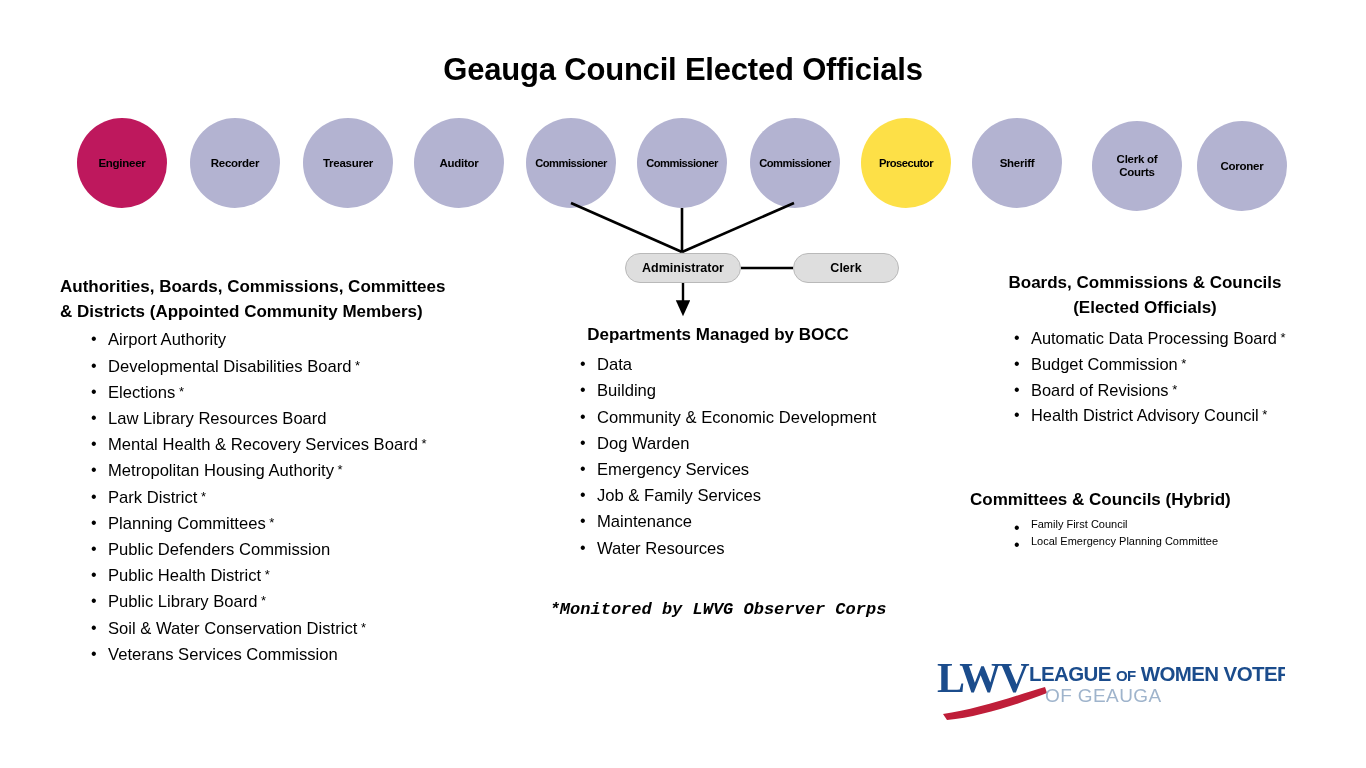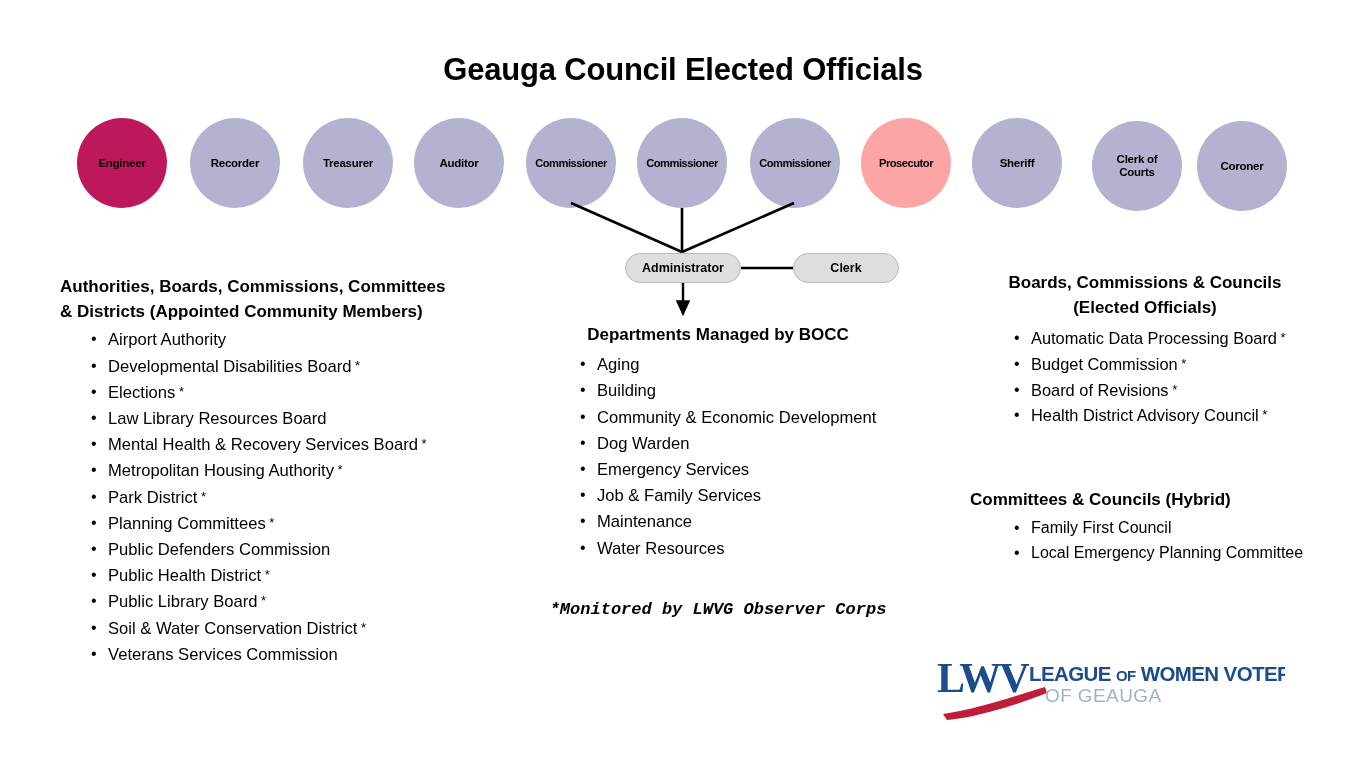--- a/index.html
+++ b/index.html
@@ -162,21 +162,21 @@
   #col-right ul.col-list li { font-size: 16.4px; line-height: 1.56; }
 
   #col-right-hybrid {
     position: absolute;
     left: 960px;
     top: 487px;
     width: 370px;
   }
   #col-right-hybrid .col-heading { text-align: left; padding-left: 10px; }
   #col-right-hybrid ul.col-list { margin-left: 50px; margin-top: 4px; }
-  #col-right-hybrid ul.col-list li { font-size: 16px; line-height: 1.56; }
+  #col-right-hybrid ul.col-list li { font-size: 11px; line-height: 1.56; }
 
   
   #lwv-logo {
     position: absolute;
     left: 935px;
     top: 650px;
     width: 350px;
     height: 72px;
   }
   #lwv-logo svg { display: block; }
@@ -203,21 +203,21 @@
       </div>
       <div class="official-circle wide" style="left: 526px; top: 0px; background: rgb(179, 179, 209);">
         <span class="lbl">Commissioner</span>
       </div>
       <div class="official-circle wide" style="left: 637px; top: 0px; background: rgb(179, 179, 209);">
         <span class="lbl">Commissioner</span>
       </div>
       <div class="official-circle wide" style="left: 750px; top: 0px; background: rgb(179, 179, 209);">
         <span class="lbl">Commissioner</span>
       </div>
-      <div class="official-circle wide" style="left: 861px; top: 0px; background: #fca5a5;">
+      <div class="official-circle wide" style="left: 861px; top: 0px; background: #fde047;">
         <span class="lbl">Prosecutor</span>
       </div>
       <div class="official-circle" style="left: 972px; top: 0px; background: rgb(179, 179, 209);">
         <span class="lbl">Sheriff</span>
       </div>
       <div class="official-circle" style="left: 1092px; top: 3px; background: rgb(179, 179, 209);">
         <span class="lbl">Clerk of
 Courts</span>
       </div>
       <div class="official-circle" style="left: 1197px; top: 3px; background: rgb(179, 179, 209);">
@@ -268,21 +268,21 @@
         <li><span>Public Health District</span><span class="star"> *</span></li>
         <li><span>Public Library Board</span><span class="star"> *</span></li>
         <li><span>Soil &amp; Water Conservation District</span><span class="star"> *</span></li>
         <li><span>Veterans Services Commission</span></li>
       </ul>
   </div>
 
   <div id="col-center">
     <div class="col-heading">Departments Managed by BOCC</div>
     <ul class="col-list" id="center-list">
-        <li><span>Aging</span></li>
+        <li><span>Data</span></li>
         <li><span>Building</span></li>
         <li><span>Community &amp; Economic Development</span></li>
         <li><span>Dog Warden</span></li>
         <li><span>Emergency Services</span></li>
         <li><span>Job &amp; Family Services</span></li>
         <li><span>Maintenance</span></li>
         <li><span>Water Resources</span></li>
       </ul>
   </div>
   <div id="center-footnote">*Monitored by LWVG Observer Corps</div>

